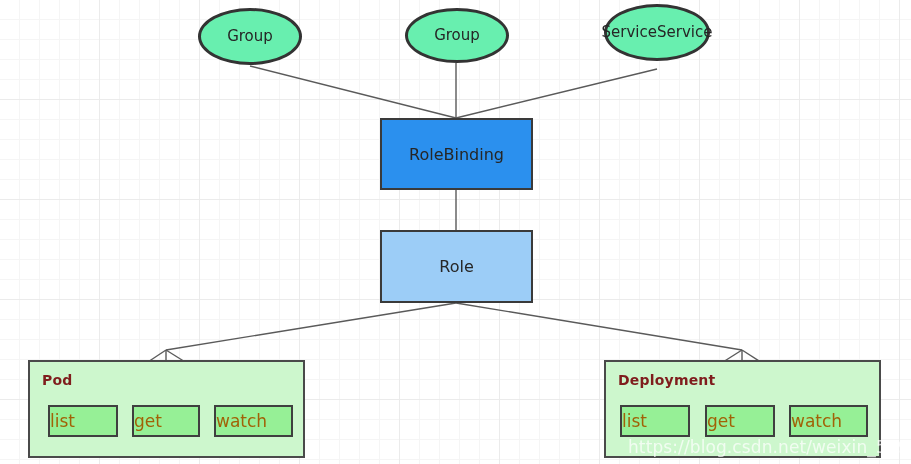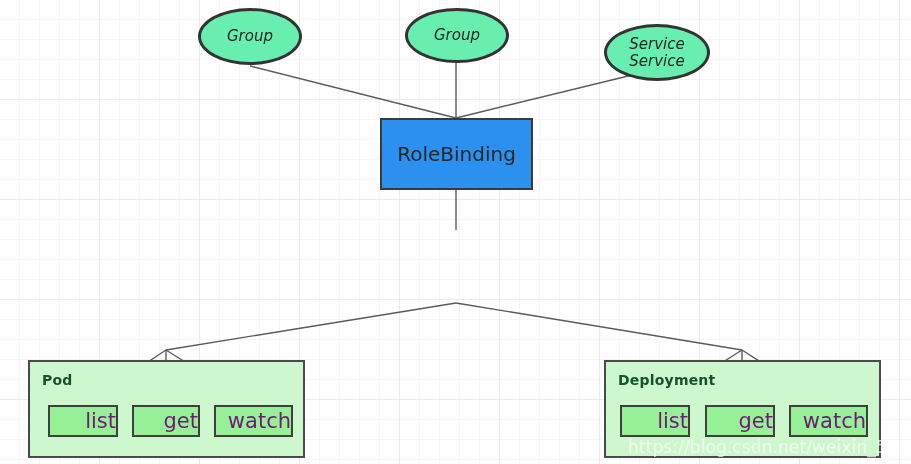--- a/index.html
+++ b/index.html
@@ -41,58 +41,57 @@
     justify-content: center;
     text-align: center;
     color: #262626;
   }
   .ellipse {
     border-radius: 50%;
     background: #68EFAF;
     border: 3px solid #333333;
     font-size: 15px;
     line-height: 1.12;
-    font-style: italic;
   }
   .rectnode {
     border: 2px solid #3a3a3a;
-    font-size: 20px;
+    font-size: 16px;
   }
   .rolebinding {
     background: #2B90EE;
   }
   .role {
     background: #9CCDF7;
   }
   .groupbox {
     position: absolute;
     box-sizing: border-box;
     background: #CDF7CD;
     border: 2px solid #4a4a4a;
   }
   .grouptitle {
     position: absolute;
     left: 12px;
     top: 10px;
     font-size: 14px;
     font-weight: bold;
-    color: #14532d;
+    color: #7f1d1d;
     letter-spacing: 0.2px;
     text-align: right;
   }
   .verb {
     position: absolute;
     box-sizing: border-box;
     background: #96F096;
     border: 2px solid #3f3f3f;
     display: flex;
     align-items: center;
-    justify-content: flex-end;
-    font-size: 21px;
-    color: #701a75;
+    justify-content: flex-start;
+    font-size: 17px;
+    color: #a16207;
   }
   #watermark {
     position: absolute;
     left: 628px;
     top: 437px;
     font-size: 17px;
     color: #ffffff;
     opacity: 0.72;
     white-space: nowrap;
     letter-spacing: 0.1px;
@@ -127,29 +126,32 @@
   </svg>
 
   <div class="node ellipse" style="left:198px; top:8px; width:104px; height:57px;">
     <span>Group</span>
   </div>
 
   <div class="node ellipse" style="left:405px; top:8px; width:104px; height:55px;">
     <span>Group</span>
   </div>
 
-  <div class="node ellipse" style="left:604px; top:24px; width:106px; height:57px; flex-direction:column;">
+  <div class="node ellipse" style="left:604px; top:4px; width:106px; height:57px; flex-direction:row;">
     <span>Service</span>
     <span>Service</span>
   </div>
 
   <div class="node rectnode rolebinding" style="left:380px; top:118px; width:153px; height:72px;">
     <span>RoleBinding</span>
   </div>
 
+  <div class="node rectnode role" style="left:380px; top:230px; width:153px; height:73px;">
+    <span>Role</span>
+  </div>
 
   <div class="groupbox" style="left:28px; top:360px; width:277px; height:98px;">
     <div class="grouptitle">Pod</div>
   </div>
   <div class="verb" style="left:48px; top:405px; width:70px; height:32px;">
     <span>list</span>
   </div>
   <div class="verb" style="left:132px; top:405px; width:68px; height:32px;">
     <span>get</span>
   </div>

